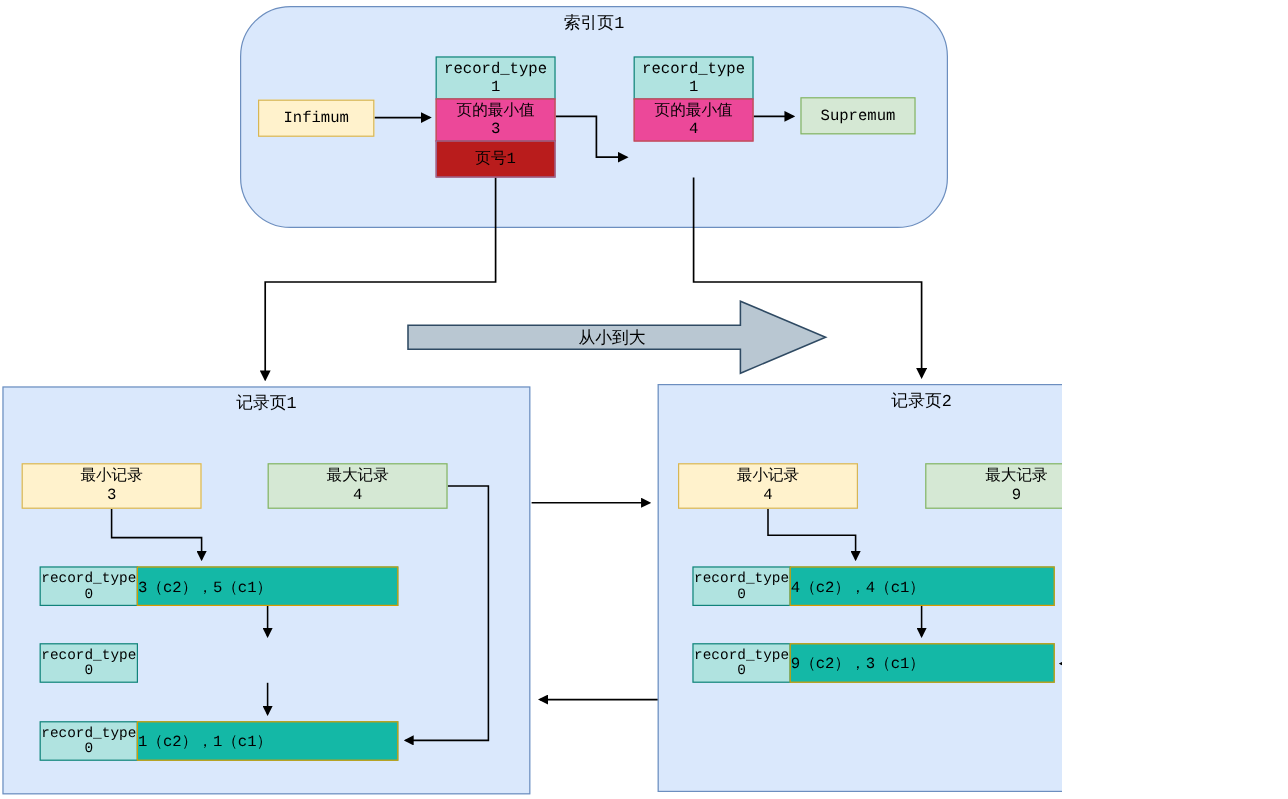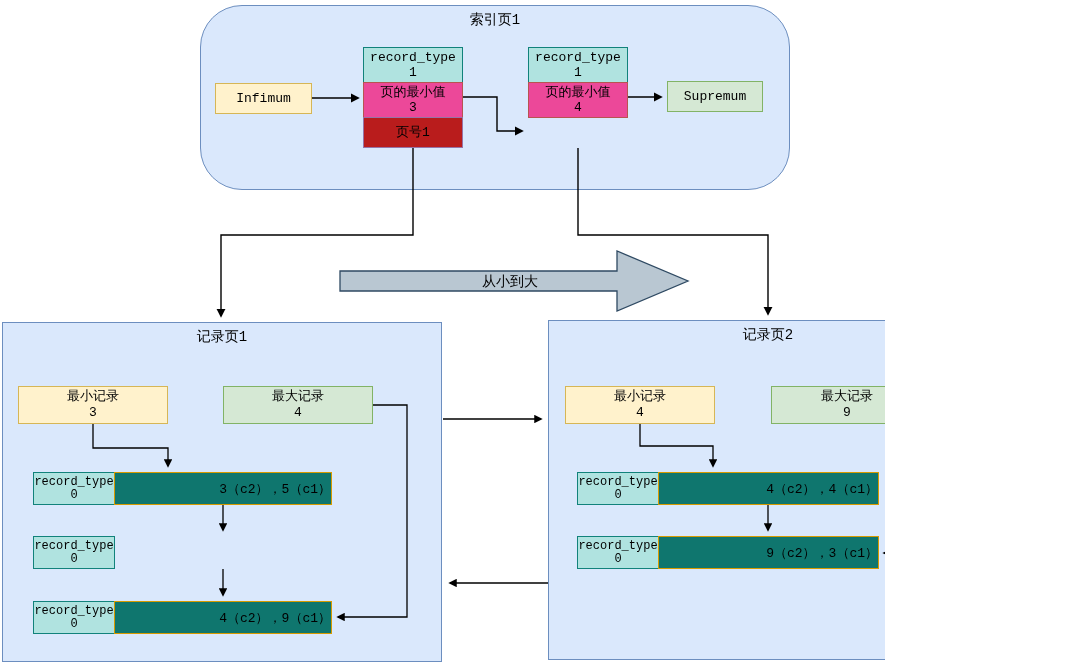--- a/index.html
+++ b/index.html
@@ -33,22 +33,22 @@
     font-size:13px;line-height:15px;
   }
   .stack .cell + .cell{margin-top:-1px;}
   .rrow{position:absolute;z-index:3;display:flex;height:33px;}
   .rrow .tcell{
     box-sizing:border-box;width:82px;display:flex;flex-direction:column;
     align-items:center;justify-content:center;text-align:center;
     font-size:12px;line-height:13px;background:#b0e3e0;border:1px solid #11827b;
   }
   .rrow .vcell{
-    box-sizing:border-box;margin-left:-1px;display:flex;align-items:center;justify-content:flex-end;
-    text-align:center;font-size:13px;background:#0f766e;border:1px solid #d79b00;
+    box-sizing:border-box;margin-left:-1px;display:flex;align-items:center;justify-content:flex-start;
+    text-align:center;font-size:13px;background:#14b8a6;border:1px solid #d79b00;
   }
   .order-label{
     position:absolute;z-index:4;text-align:center;font-size:14px;
   }
   .order-label.vertical{transform:rotate(90deg);}
   span[data-bind]{display:block;}
 </style>
 </head>
 <body>
 
@@ -151,21 +151,21 @@
       <span data-bind="record_pages.0.rows.1.type_label">record_type</span>
       <span data-bind="record_pages.0.rows.1.type_value">0</span>
     </div>
   </div>
   <div class="rrow" style="left:33px;top:601px;">
     <div class="tcell">
       <span data-bind="record_pages.0.rows.2.type_label">record_type</span>
       <span data-bind="record_pages.0.rows.2.type_value">0</span>
     </div>
     <div class="vcell" style="width:218px;">
-      <span data-bind="record_pages.0.rows.2.value">4（c2），9（c1）</span>
+      <span data-bind="record_pages.0.rows.2.value">1（c2），1（c1）</span>
     </div>
   </div>
 
   <div class="box yellow" style="left:565px;top:386px;width:150px;height:38px;">
     <span data-bind="record_pages.1.min_record.label">最小记录</span>
     <span data-bind="record_pages.1.min_record.value">4</span>
   </div>
   <div class="box green" style="left:771px;top:386px;width:152px;height:38px;">
     <span data-bind="record_pages.1.max_record.label">最大记录</span>
     <span data-bind="record_pages.1.max_record.value">9</span>

